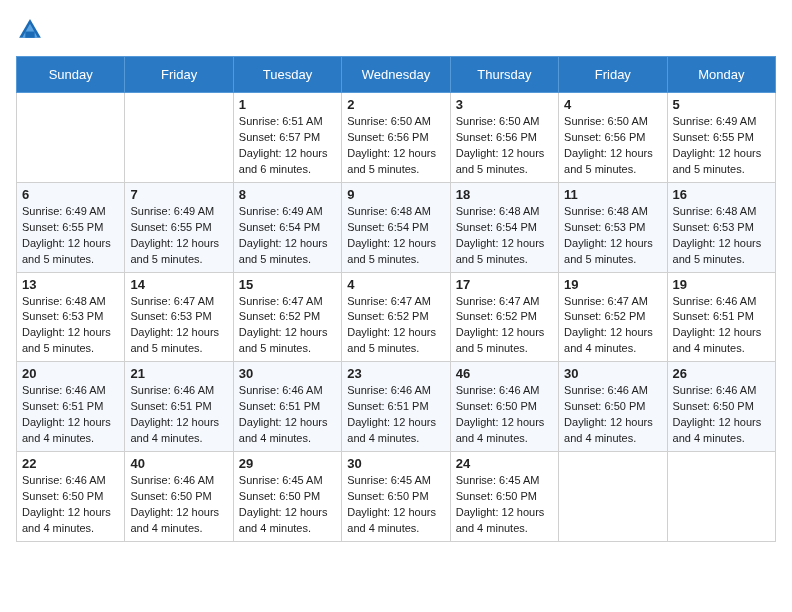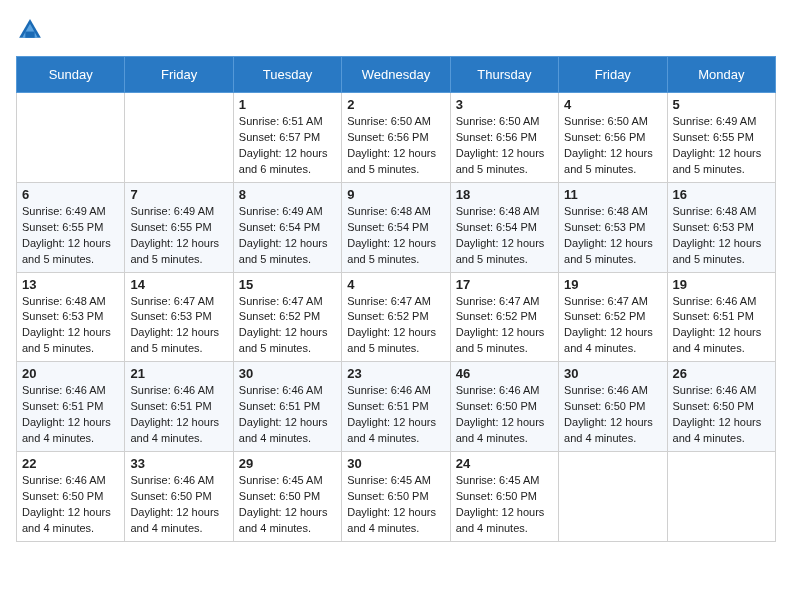--- a/index.html
+++ b/index.html
@@ -286,21 +286,21 @@
         </td>
       </tr>
       <tr>
         <td>
           <span class="day-num">22</span>
           <div class="day-info" style="white-space: pre-line;">Sunrise: 6:46 AM
 Sunset: 6:50 PM
 Daylight: 12 hours and 4 minutes.</div>
         </td>
         <td>
-          <span class="day-num">33</span>
+          <span class="day-num">40</span>
           <div class="day-info" style="white-space: pre-line;">Sunrise: 6:46 AM
 Sunset: 6:50 PM
 Daylight: 12 hours and 4 minutes.</div>
         </td>
         <td>
           <span class="day-num">29</span>
           <div class="day-info" style="white-space: pre-line;">Sunrise: 6:45 AM
 Sunset: 6:50 PM
 Daylight: 12 hours and 4 minutes.</div>
         </td>

